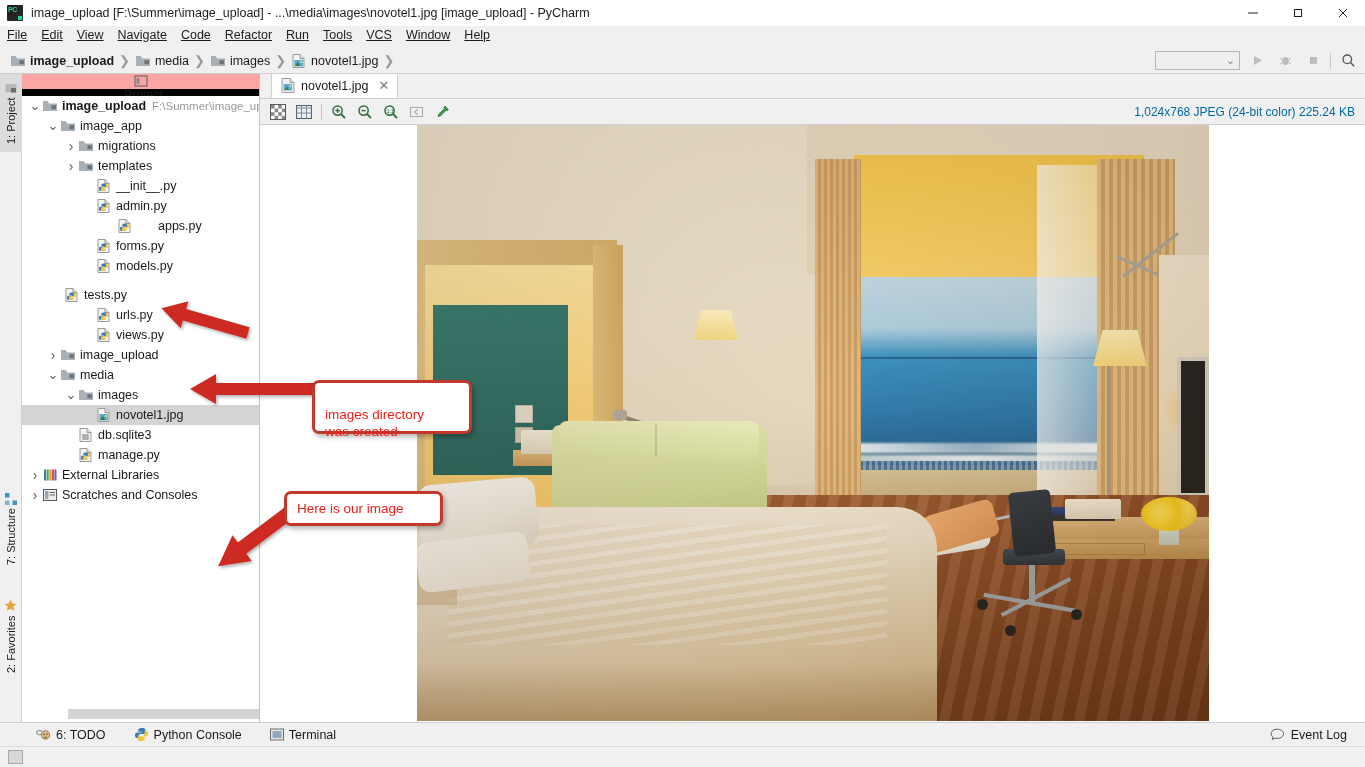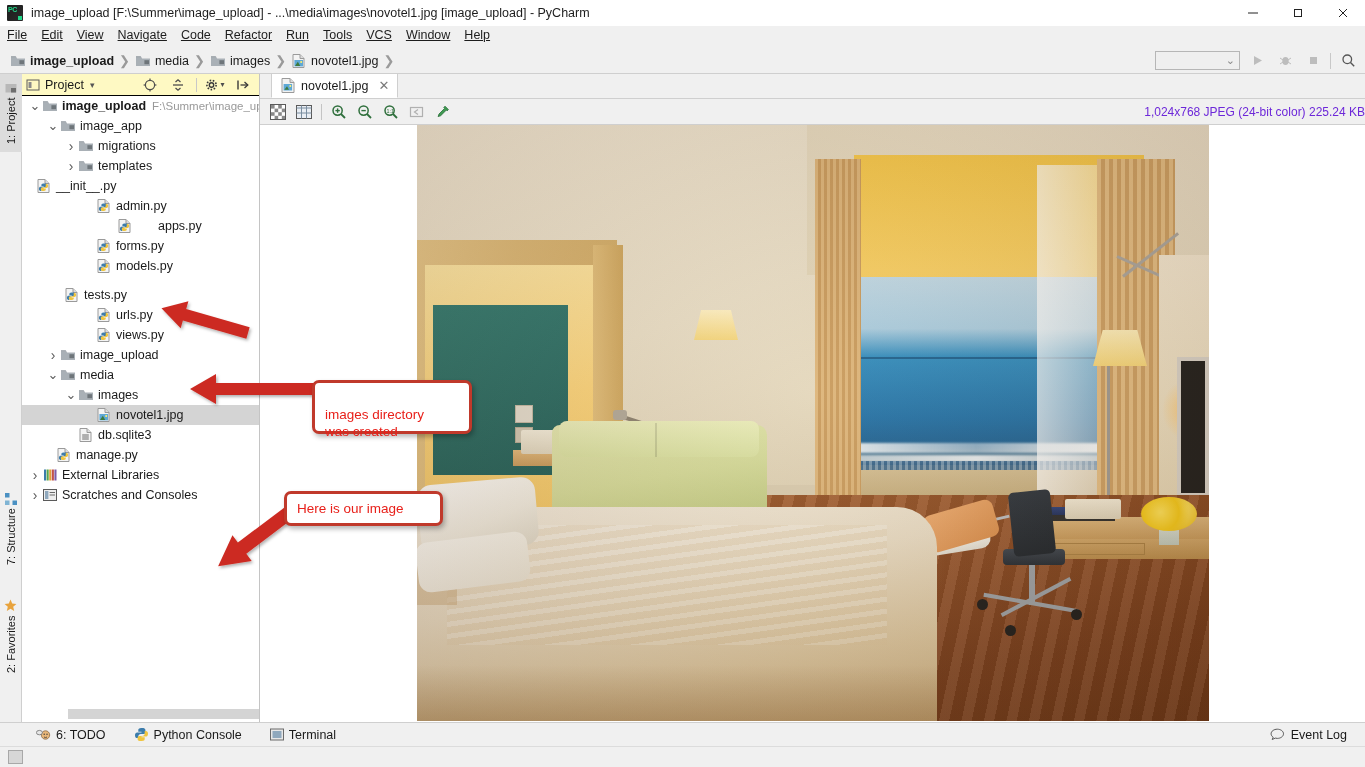--- a/index.html
+++ b/index.html
@@ -76,22 +76,23 @@
     writing-mode: vertical-rl; transform: rotate(180deg);
     font-size: 11px; display: flex; align-items: center; justify-content: center;
     padding: 4px 0; white-space: nowrap; gap: 4px;
   }
   .stripe-btn.active { background: #dcdcdc; }
   .stripe-ic { width: 12px; height: 12px; transform: rotate(180deg); flex: none; }
 
   
   .toolwin-header {
     position: absolute; left: 22px; top: 74px; width: 238px; height: 22px;
-    background: #fef9c3; display: flex; align-items: center; padding: 0 4px;
-    border-bottom: 1px solid #000000;
+    background: #fca5a5; display: flex; align-items: center; padding: 0 4px;
+    border-bottom: 7px solid #000000;
+    flex-direction: column;
   }
   .tw-title { font-size: 12.5px; margin-left: 5px; }
   .tw-icons { margin-left: auto; display: flex; align-items: center; gap: 2px; }
 
   .proj-tree {
     position: absolute; left: 22px; top: 96px; width: 238px; height: 610px;
     background: #ffffff; overflow: hidden; font-size: 12.5px;
   }
   .tree-row {
     height: 20px; display: flex; align-items: center; white-space: nowrap;
@@ -135,21 +136,21 @@
   .img-toolbar {
     position: absolute; left: 260px; top: 99px; width: 1105px; height: 26px;
     background: #f0f0f0; display: flex; align-items: center; padding-left: 5px;
     border-bottom: 1px solid #cfcfcf;
   }
   .tb-btn {
     width: 26px; height: 22px; display: flex; align-items: center; justify-content: center;
   }
   .tb-sep { width: 1px; height: 16px; background: #c4c4c4; margin: 0 4px; }
   .img-info {
-    margin-left: auto; font-size: 12px; color: #6d28d9; white-space: nowrap;
+    margin-left: auto; padding-right: 10px; font-size: 12px; color: #0369a1; white-space: nowrap;
   }
 
   
   .img-canvas {
     position: absolute; left: 260px; top: 125px; width: 1105px; height: 597px;
     background: #ffffff; overflow: hidden;
   }
   .photo {
     position: absolute; left: 157px; top: 0px; width: 792px; height: 596px;
     overflow: hidden; background: #d8cbb0;
@@ -560,21 +561,21 @@
         <span class="arrow" style="font-size: 14px;">›</span>
         <span class="tree-ic">
           <svg width="16" height="16" viewBox="0 0 16 16">
             <path d="M1 4.2h5l1.2 1.4H15V13H1z" fill="#a9b0b6"></path>
             <path d="M1 3.2h4.6l1.1 1.2H1z" fill="#8f979e"></path>
             <rect x="9.4" y="7.2" width="4.6" height="4" fill="#6e757a"></rect>
           </svg>
         </span>
         <span class="tree-label">templates</span>
       </div>
-      <div class="tree-row" style="">
+      <div class="tree-row" style="padding-left: 60px;">
         <span class="arrow"></span>
         <span class="tree-ic">
           <svg width="16" height="16" viewBox="0 0 16 16">
             <path d="M2 1.5h7l4 4V14.5H2z" fill="#f4f4f4" stroke="#9a9a9a" stroke-width="1"></path>
             <path d="M9 1.5v4h4" fill="#dcdcdc" stroke="#9a9a9a" stroke-width="1"></path>
             <path d="M7.6 5.4c-1.8 0-2.2 0.8-2.2 1.5v1.3h2.3v0.5H4.6c-0.9 0-1.7 0.6-1.7 2.1s0.7 2.1 1.6 2.1h0.9v-1.9c0-1 0.8-1.8 1.9-1.8h2.1c0.8 0 1.3-0.6 1.3-1.3V6.9c0-0.8-0.6-1.5-1.5-1.5H7.6z" fill="#3c7cab"></path>
             <path d="M8.4 15.4c1.8 0 2.2-0.8 2.2-1.5v-1.3H8.3v-0.5h3.1c0.9 0 1.7-0.6 1.7-2.1s-0.7-2.1-1.6-2.1h-0.9v1.9c0 1-0.8 1.8-1.9 1.8H6.6c-0.8 0-1.3 0.6-1.3 1.3v1.0c0 0.8 0.6 1.5 1.5 1.5h1.6z" fill="#f0c53f" transform="translate(0,-1.2) scale(0.92)"></path>
           </svg>
         </span>
         <span class="tree-label">__init__.py</span>
@@ -715,21 +716,21 @@
           <svg width="16" height="16" viewBox="0 0 16 16">
             <path d="M2 1.5h7l4 4V14.5H2z" fill="#f4f4f4" stroke="#9a9a9a" stroke-width="1"></path>
             <path d="M9 1.5v4h4" fill="#dcdcdc" stroke="#9a9a9a" stroke-width="1"></path>
             <line x1="4.2" y1="8" x2="10.8" y2="8" stroke="#6a6a6a" stroke-width="1"></line>
             <line x1="4.2" y1="10" x2="10.8" y2="10" stroke="#6a6a6a" stroke-width="1"></line>
             <line x1="4.2" y1="12" x2="10.8" y2="12" stroke="#6a6a6a" stroke-width="1"></line>
           </svg>
         </span>
         <span class="tree-label">db.sqlite3</span>
       </div>
-      <div class="tree-row" style="padding-left: 20px; align-items: center;">
+      <div class="tree-row" style="padding-left: 42px; align-items: center;">
         <span class="arrow"></span>
         <span class="tree-ic">
           <svg width="16" height="16" viewBox="0 0 16 16">
             <path d="M2 1.5h7l4 4V14.5H2z" fill="#f4f4f4" stroke="#9a9a9a" stroke-width="1"></path>
             <path d="M9 1.5v4h4" fill="#dcdcdc" stroke="#9a9a9a" stroke-width="1"></path>
             <path d="M7.6 5.4c-1.8 0-2.2 0.8-2.2 1.5v1.3h2.3v0.5H4.6c-0.9 0-1.7 0.6-1.7 2.1s0.7 2.1 1.6 2.1h0.9v-1.9c0-1 0.8-1.8 1.9-1.8h2.1c0.8 0 1.3-0.6 1.3-1.3V6.9c0-0.8-0.6-1.5-1.5-1.5H7.6z" fill="#3c7cab"></path>
             <path d="M8.4 15.4c1.8 0 2.2-0.8 2.2-1.5v-1.3H8.3v-0.5h3.1c0.9 0 1.7-0.6 1.7-2.1s-0.7-2.1-1.6-2.1h-0.9v1.9c0 1-0.8 1.8-1.9 1.8H6.6c-0.8 0-1.3 0.6-1.3 1.3v1.0c0 0.8 0.6 1.5 1.5 1.5h1.6z" fill="#f0c53f" transform="translate(0,-1.2) scale(0.92)"></path>
           </svg>
         </span>
         <span class="tree-label">manage.py</span>

